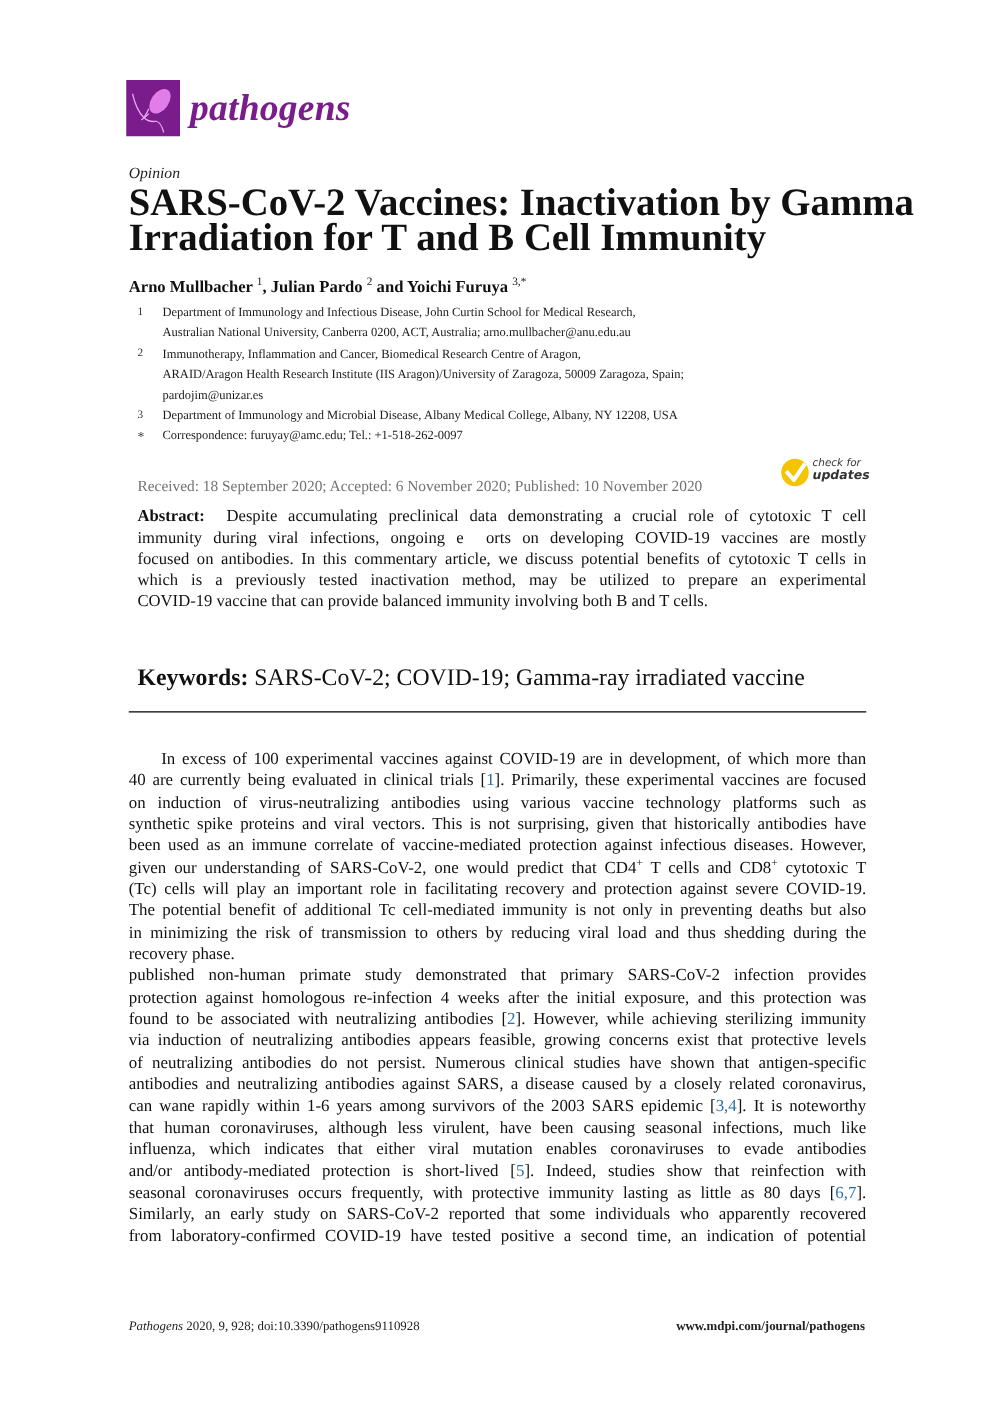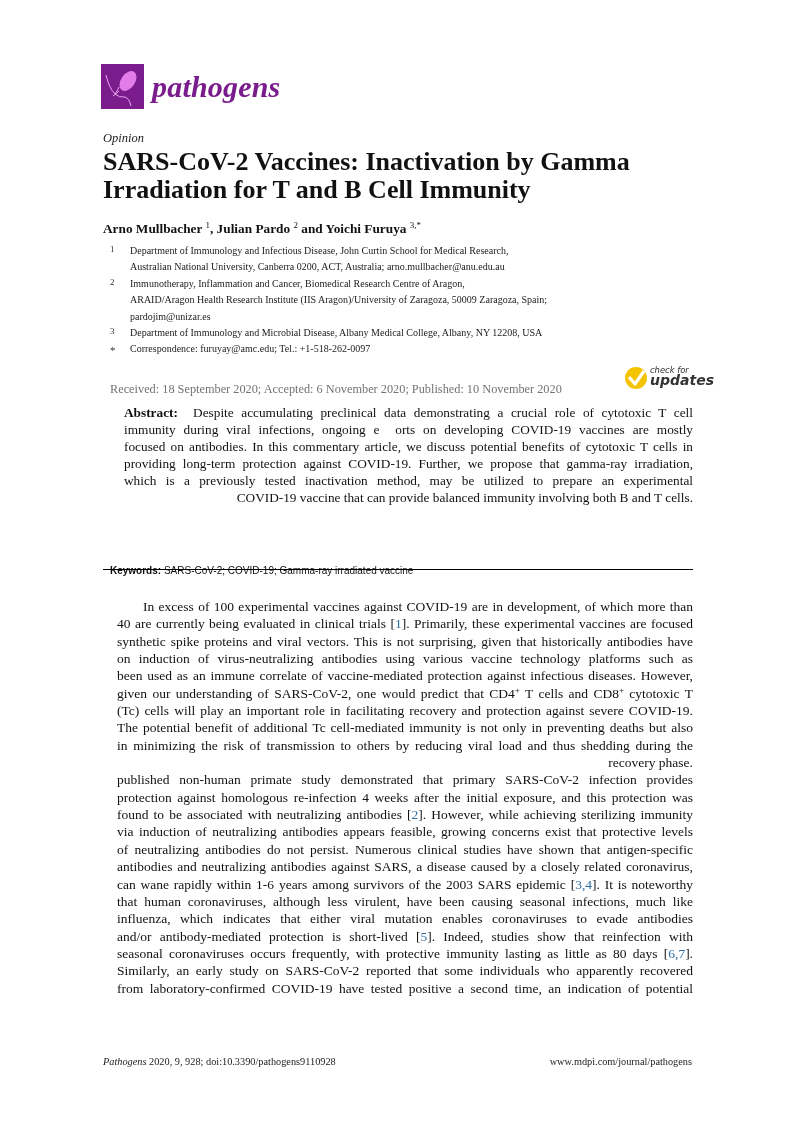--- a/index.html
+++ b/index.html
@@ -6,43 +6,43 @@
   body { width: 794px; height: 1123px; position: relative; overflow: hidden;
          font-family: "DejaVu Serif", "Liberation Serif", serif; color: #111; }
   .abs { position: absolute; }
   .logo-box { left: 101px; top: 64px; width: 43px; height: 45px; background: #7a1c8c; }
   .logo-box svg { display: block; }
   .journal { left: 152px; top: 70px; font-family: "Liberation Serif", serif; font-style: italic;
              font-weight: bold; font-size: 30px; color: #7a1c8c; letter-spacing: 0.2px; }
   .article-type { left: 103px; top: 131px; font-family: "Liberation Serif", serif; font-style: italic;
                   font-size: 12.5px; color: #222; }
   .title { left: 103px; top: 148px; width: 600px; font-family: "Liberation Serif", serif; font-weight: bold;
-           font-size: 26px; line-height: 28px; color: #111; }
+           font-size: 31px; line-height: 28px; color: #111; }
   .title div { white-space: nowrap; }
   .authors { left: 103px; top: 220px; font-family: "Liberation Serif", serif; font-weight: bold; font-size: 13.3px; white-space: nowrap; }
   .authors sup { font-weight: normal; font-size: 9px; }
   .aff { font-family: "Liberation Serif", serif; font-size: 10px; line-height: 16.4px; white-space: nowrap; color: #1a1a1a; }
   .aff-mark { left: 110px; font-family: "Liberation Serif", serif; font-size: 9px; color: #333; }
   .dates { left: 110px; top: 370px; font-family: "Liberation Serif", serif; font-size: 12.3px; white-space: nowrap; color: #737373; margin-top: 12px; }
   .cfu { left: 624px; top: 364px; width: 80px; height: 28px; }
   .cfu-text { position: absolute; left: 26px; top: 2px; font-family: "DejaVu Sans", sans-serif; font-size: 8.4px;
               line-height: 9.5px; color: #333; font-style: italic; }
-  .cfu-text b { font-weight: bold; font-size: 14px; }
+  .cfu-text b { font-weight: bold; font-size: 10px; }
   .abstract { left: 110px; top: 405px; width: 583px; font-family: "Liberation Serif", serif; font-size: 13.3px;
               line-height: 16.9px; color: #111; }
-  .line { white-space: nowrap; display: block; text-align: right; }
-  .justify { text-align: justify; text-align-last: justify; white-space: normal; margin-left: 14px; }
-  .kw { left: 110px; top: 532px; font-family: Liberation Sans, sans-serif; font-size: 10px; white-space: nowrap; color: #111; margin-top: 33px; }
+  .line { white-space: nowrap; display: block; }
+  .justify { text-align: justify; text-align-last: justify; white-space: normal; }
+  .kw { left: 110px; top: 532px; font-family: Liberation Serif, serif; font-size: 19px; white-space: nowrap; color: #111; }
   .rule { left: 103px; top: 569px; width: 590px; height: 1px; background: #000; }
   .body { left: 103px; top: 598px; width: 590px; font-family: "Liberation Serif", serif; font-size: 13.5px;
           line-height: 17.35px; color: #111; }
   .indent { text-indent: 26px; }
   .ref { color: #2c6fa6; }
   .footer-l { left: 103px; top: 1056px; font-family: "Liberation Serif", serif; font-size: 10.3px; color: #222; white-space: nowrap; }
-  .footer-r { right: 102px; top: 1056px; font-family: "Liberation Serif", serif; font-size: 10.3px; color: #222; white-space: nowrap; }
+  .footer-r { right: 102px; top: 1056px; font-family: "Liberation Serif", serif; font-size: 10.3px; color: #222; white-space: nowrap; font-weight: bold; }
   sup.s { font-size: 9px; line-height: 0; }
 </style>
 </head>
 <body>
 
 <div class="abs logo-box">
   <svg width="43" height="45" viewBox="0 0 43 45">
     <path d="M5 11 Q8 24 14 30 Q18 34 24 33 Q28 34 30 42" stroke="#e8a6f0" stroke-width="1" fill="none"></path>
     <path d="M14 30 Q17 26 18 23" stroke="#e8a6f0" stroke-width="1" fill="none"></path>
     <ellipse cx="27" cy="17" rx="7" ry="11" transform="rotate(35 27 17)" fill="#e27ce9"></ellipse>
@@ -94,38 +94,37 @@
   <div class="cfu-text">
     <div>check for</div>
     <b>updates</b>
   </div>
 </div>
 
 <div class="abs abstract">
   <div class="line justify"><b>Abstract:</b>&nbsp;&nbsp;<span>Despite accumulating preclinical data demonstrating a crucial role of cytotoxic T cell</span></div>
   <div class="line justify">immunity during viral infections, ongoing e&nbsp;&nbsp;orts on developing COVID-19 vaccines are mostly</div>
   <div class="line justify">focused on antibodies. In this commentary article, we discuss potential benefits of cytotoxic T cells in</div>
-  <div class="line justify">providing long-term protection against COVID-19. Further, we propose that gamma-ray irradiation,</div>
   <div class="line justify">which is a previously tested inactivation method, may be utilized to prepare an experimental</div>
   <div class="line">COVID-19 vaccine that can provide balanced immunity involving both B and T cells.</div>
 </div>
 
 <div class="abs kw">
   <b>Keywords:</b>
   <span>SARS-CoV-2; COVID-19; Gamma-ray irradiated vaccine</span>
 </div>
 
 <div class="abs rule"></div>
 
 <div class="abs body">
   <div>
     <div class="line justify indent">In excess of 100 experimental vaccines against COVID-19 are in development, of which more than</div>
     <div class="line justify"><span>40 are currently being evaluated in clinical trials [</span><span class="ref">1</span><span>]. Primarily, these experimental vaccines are focused</span></div>
+    <div class="line justify">on induction of virus-neutralizing antibodies using various vaccine technology platforms such as</div>
     <div class="line justify">synthetic spike proteins and viral vectors. This is not surprising, given that historically antibodies have</div>
-    <div class="line justify">on induction of virus-neutralizing antibodies using various vaccine technology platforms such as</div>
     <div class="line justify">been used as an immune correlate of vaccine-mediated protection against infectious diseases. However,</div>
     <div class="line justify"><span>given our understanding of SARS-CoV-2, one would predict that CD4</span><sup class="s">+</sup><span> T cells and CD8</span><sup class="s">+</sup><span> cytotoxic T</span></div>
     <div class="line justify">(Tc) cells will play an important role in facilitating recovery and protection against severe COVID-19.</div>
     <div class="line justify">The potential benefit of additional Tc cell-mediated immunity is not only in preventing deaths but also</div>
     <div class="line justify">in minimizing the risk of transmission to others by reducing viral load and thus shedding during the</div>
     <div class="line">recovery phase.</div>
   </div>
   <div>
     <div class="line justify">published non-human primate study demonstrated that primary SARS-CoV-2 infection provides</div>
     <div class="line justify">protection against homologous re-infection 4 weeks after the initial exposure, and this protection was</div>

